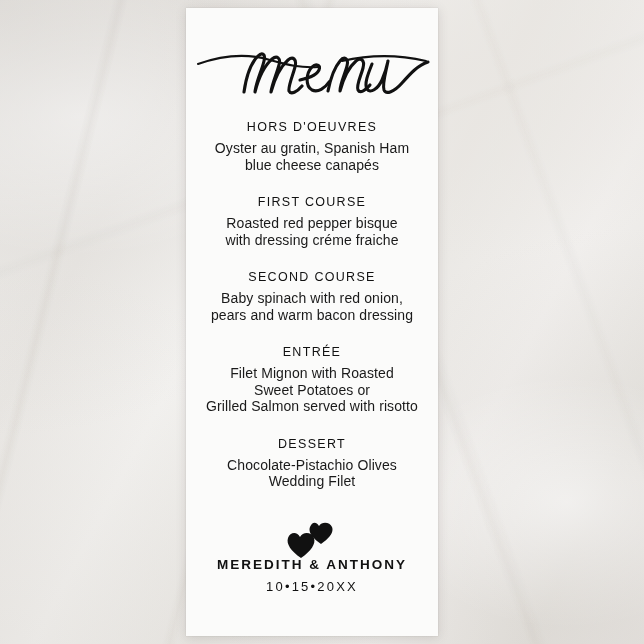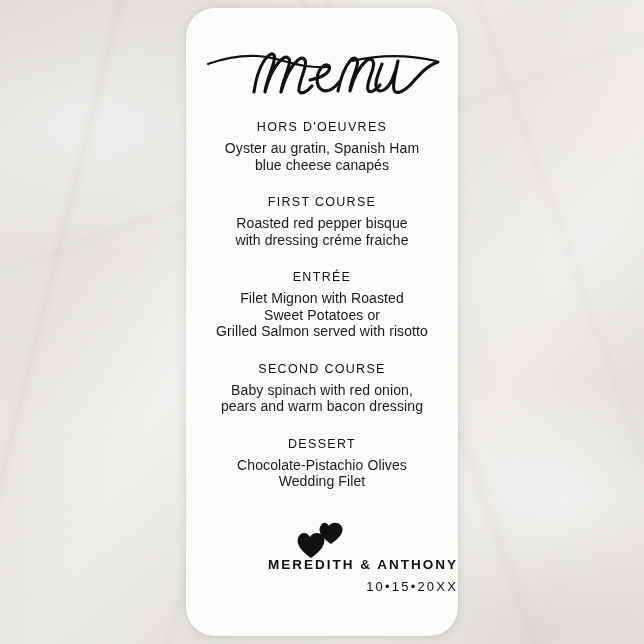--- a/index.html
+++ b/index.html
@@ -44,25 +44,24 @@
       radial-gradient(circle at 100% 100%, rgba(180,172,163,0.26), rgba(0,0,0,0) 46%),
       radial-gradient(circle at 0% 100%, rgba(185,178,170,0.18), rgba(0,0,0,0) 42%);
     pointer-events: none;
   }
 
   
   #card {
     position: absolute;
     left: 186px;
     top: 8px;
-    width: 272px;
+    width: 252px;
     height: 628px;
     background: #fbfbfa;
     box-shadow: 0 2px 10px rgba(90,85,80,0.18), 0 0 1px rgba(0,0,0,0.18);
-    border-radius: 28px;
   }
 
   #menu-title {
     text-align: center;
     margin-top: 26px;
     height: 72px;
     position: relative;
   }
   #menu-title svg { display: block; margin: 0 auto; }
 
@@ -90,21 +89,21 @@
     margin-top: 32px;
     text-align: center;
     height: 44px;
   }
 
   #signature {
     position: absolute;
     left: 0;
     right: 0;
     bottom: 42px;
-    text-align: right;
+    text-align: center;
   }
   #couple-names {
     font-size: 13.5px;
     letter-spacing: 2.0px;
     font-weight: 700;
     color: #111;
     margin-bottom: 7px;
   }
   #wedding-date {
     font-size: 13px;
@@ -150,30 +149,30 @@
       <div class="course-item">blue cheese canapés</div>
     </div>
 
     <div class="course-block">
       <div class="course-name">FIRST COURSE</div>
       <div class="course-item">Roasted red pepper bisque</div>
       <div class="course-item">with dressing créme fraiche</div>
     </div>
 
     <div class="course-block">
+      <div class="course-name">SECOND COURSE</div>
+      <div class="course-item">Baby spinach with red onion,</div>
+      <div class="course-item">pears and warm bacon dressing</div>
+    </div>
+
+    <div class="course-block">
       <div class="course-name">ENTRÉE</div>
       <div class="course-item">Filet Mignon with Roasted</div>
       <div class="course-item">Sweet Potatoes or</div>
       <div class="course-item">Grilled Salmon served with risotto</div>
-    </div>
-
-    <div class="course-block">
-      <div class="course-name">SECOND COURSE</div>
-      <div class="course-item">Baby spinach with red onion,</div>
-      <div class="course-item">pears and warm bacon dressing</div>
     </div>
 
     <div class="course-block">
       <div class="course-name">DESSERT</div>
       <div class="course-item">Chocolate-Pistachio Olives</div>
       <div class="course-item">Wedding Filet</div>
     </div>
 
   </div>
 

